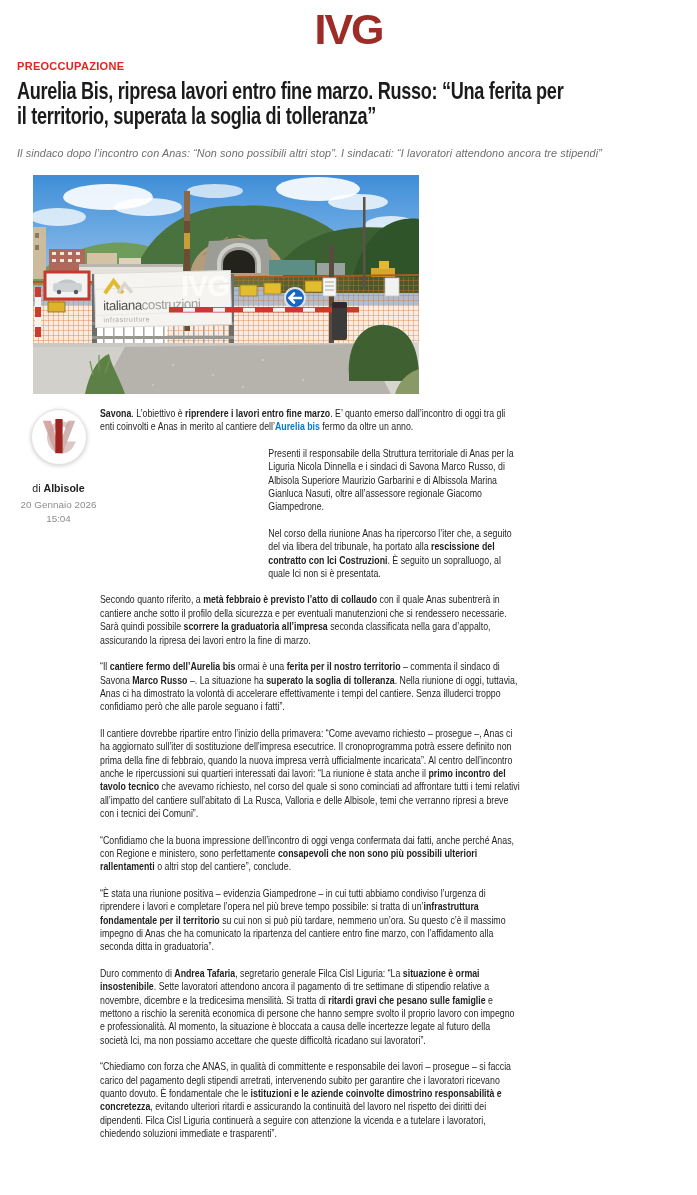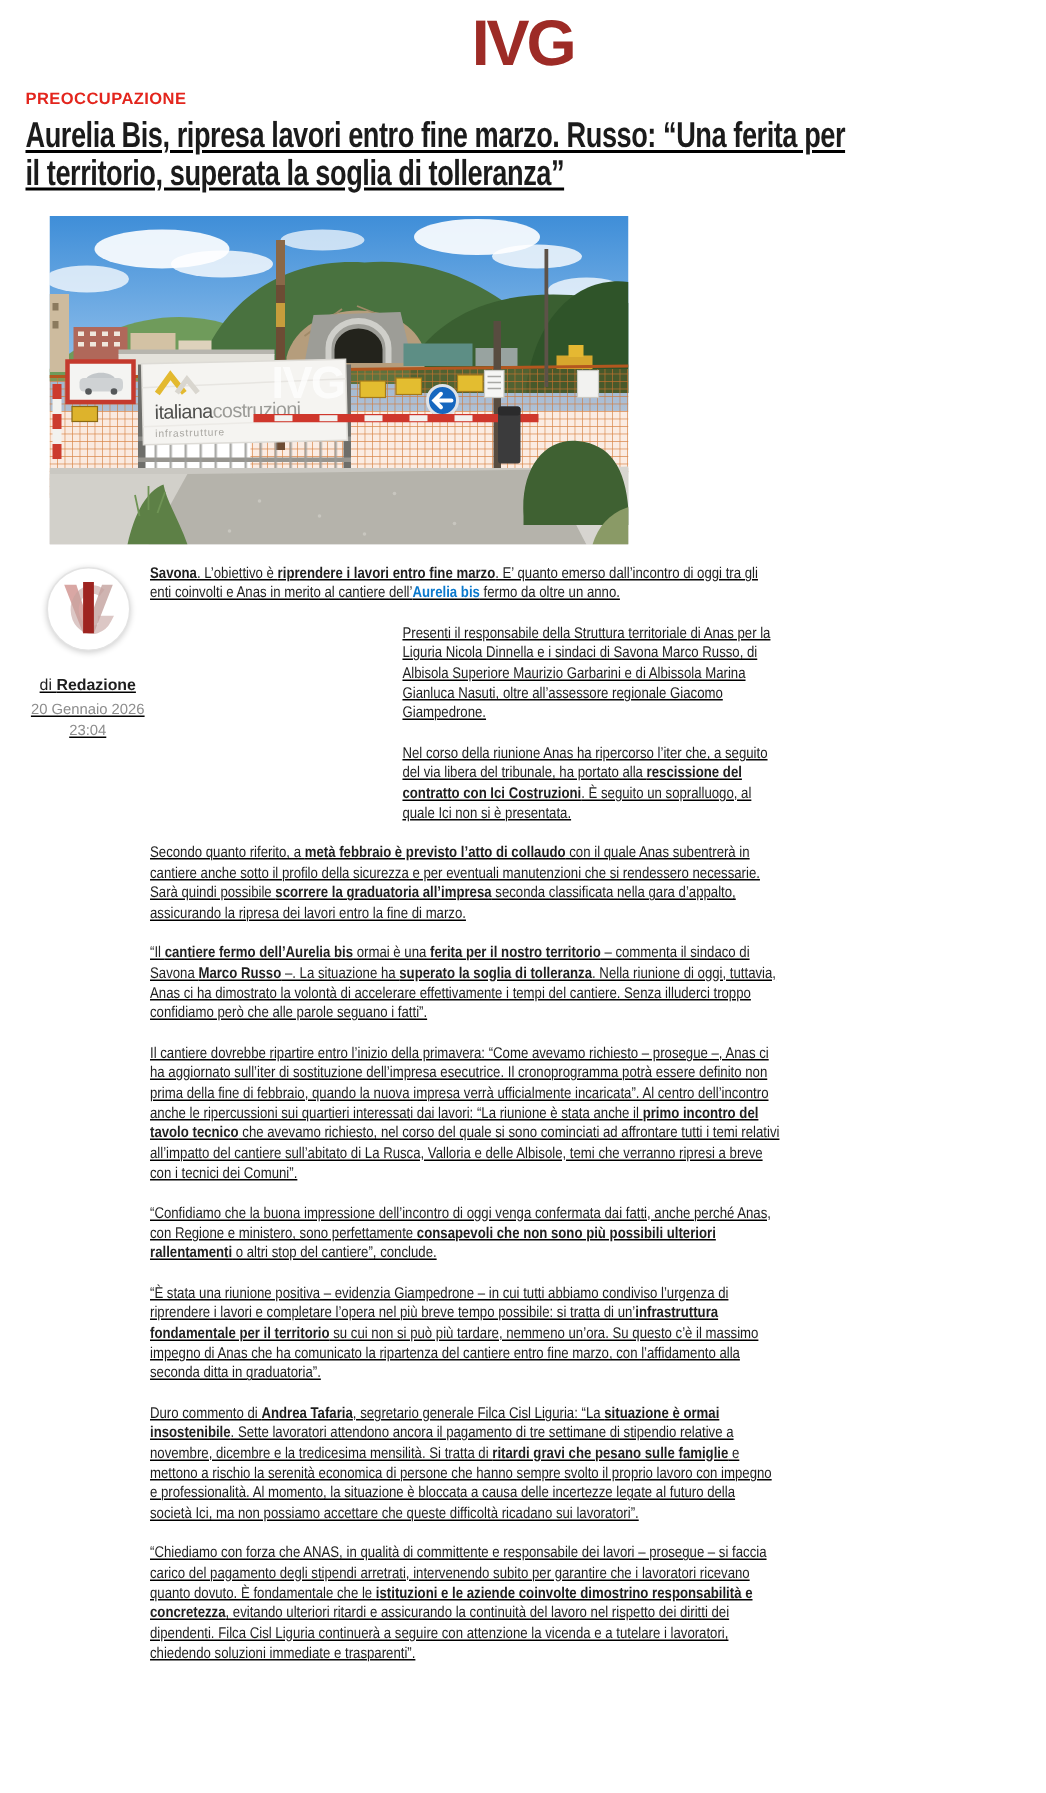--- a/index.html
+++ b/index.html
@@ -10,21 +10,21 @@
     --subtitle-gray:#6e6e6e;
     --meta-gray:#8d8d8d;
     --body-text:#1f1f1f;
   }
   *{box-sizing:border-box;}
   html,body{margin:0;padding:0;}
   body{
     width:697px;height:1195px;overflow:hidden;background:#ffffff;
     font-family:"Liberation Sans", sans-serif;
   }
-  .page{width:697px;position:relative;text-decoration:underline;}
+  .page{width:697px;position:relative;}
   .header{text-align:center;padding-top:5px;height:56px;}
   .logo{
     display:inline-block;font-weight:800;font-size:43px;line-height:48px;
     color:var(--logo-red);letter-spacing:-2px;cursor:pointer;
   }
   .kicker{
     display:inline-block;margin:2px 0 0 17px;font-size:11px;font-weight:700;
     color:var(--category-red);letter-spacing:.3px;text-decoration:none;cursor:pointer;
   }
   h1.title{
@@ -63,20 +63,21 @@
 
   <div class="header">
     <div class="logo">IVG</div>
   </div>
 
   <a class="kicker">PREOCCUPAZIONE</a>
 
   <h1 class="title">Aurelia Bis, ripresa lavori entro fine marzo. Russo: “Una ferita per
 il territorio, superata la soglia di tolleranza”</h1>
 
+  <p class="subtitle">Il sindaco dopo l’incontro con Anas: “Non sono possibili altri stop”. I sindacati: “I lavoratori attendono ancora tre stipendi”</p>
 
   <figure class="photo">
     <svg viewBox="0 0 386 219" width="386" height="219">
       <defs>
         <linearGradient id="sky" x1="0" y1="0" x2="0" y2="1">
           <stop offset="0" stop-color="#3f8ed8"></stop>
           <stop offset="1" stop-color="#a7cdf0"></stop>
         </linearGradient>
         <pattern id="mesh" width="5" height="5" patternUnits="userSpaceOnUse">
           <path d="M0 0H5M0 0V5" stroke="#d3752f" stroke-width="0.9" fill="none"></path>
@@ -246,25 +247,25 @@
       <div class="avatar">
         <svg viewBox="0 0 60 60" width="54" height="54">
           <path d="M12,12 L21,12 L32,46 L26,48 Z" fill="#d9a7a4"></path>
           <path d="M48,12 L40,12 L28,46 L34,48 Z" fill="#cfb4b1"></path>
           <path d="M40,18 A13 15 0 1 0 44,38 L37,38" fill="none" stroke="#c4a29e" stroke-width="6" opacity=".6"></path>
           <rect x="26" y="10" width="8" height="38" fill="#9e2420"></rect>
         </svg>
       </div>
       <div class="byline">
         <span>di</span>
-        <span class="author-name">Redazione</span>
+        <span class="author-name">Albisole</span>
       </div>
       <div class="meta">
         <div>20 Gennaio 2026</div>
-        <div>23:04</div>
+        <div>15:04</div>
       </div>
     </aside>
 
     <div class="content">
         <p><span class="b">Savona</span><span>. L’obiettivo è </span><span class="b">riprendere i lavori entro fine marzo</span><span>. E’ quanto emerso dall’incontro di oggi tra gli enti coinvolti e Anas in merito al cantiere dell’</span><a class="b inline-link">Aurelia bis</a><span> fermo da oltre un anno.</span></p>
         <p class="indent"><span>Presenti il responsabile della Struttura territoriale di Anas per la Liguria Nicola Dinnella e i sindaci di Savona Marco Russo, di Albisola Superiore Maurizio Garbarini e di Albissola Marina Gianluca Nasuti, oltre all’assessore regionale Giacomo Giampedrone.</span></p>
         <p class="indent"><span>Nel corso della riunione Anas ha ripercorso l’iter che, a seguito del via libera del tribunale, ha portato alla </span><span class="b">rescissione del contratto con Ici Costruzioni</span><span>. È seguito un sopralluogo, al quale Ici non si è presentata.</span></p>
         <p><span>Secondo quanto riferito, a </span><span class="b">metà febbraio è previsto l’atto di collaudo</span><span> con il quale Anas subentrerà in cantiere anche sotto il profilo della sicurezza e per eventuali manutenzioni che si rendessero necessarie. Sarà quindi possibile </span><span class="b">scorrere la graduatoria all’impresa</span><span> seconda classificata nella gara d’appalto, assicurando la ripresa dei lavori entro la fine di marzo.</span></p>
         <p><span>“Il </span><span class="b">cantiere fermo dell’Aurelia bis</span><span> ormai è una </span><span class="b">ferita per il nostro territorio</span><span> – commenta il sindaco di Savona </span><span class="b">Marco Russo</span><span> –. La situazione ha </span><span class="b">superato la soglia di tolleranza</span><span>. Nella riunione di oggi, tuttavia, Anas ci ha dimostrato la volontà di accelerare effettivamente i tempi del cantiere. Senza illuderci troppo confidiamo però che alle parole seguano i fatti”.</span></p>
         <p><span>Il cantiere dovrebbe ripartire entro l’inizio della primavera: “Come avevamo richiesto – prosegue –, Anas ci ha aggiornato sull’iter di sostituzione dell’impresa esecutrice. Il cronoprogramma potrà essere definito non prima della fine di febbraio, quando la nuova impresa verrà ufficialmente incaricata”. Al centro dell’incontro anche le ripercussioni sui quartieri interessati dai lavori: “La riunione è stata anche il </span><span class="b">primo incontro del tavolo tecnico</span><span> che avevamo richiesto, nel corso del quale si sono cominciati ad affrontare tutti i temi relativi all’impatto del cantiere sull’abitato di La Rusca, Valloria e delle Albisole, temi che verranno ripresi a breve con i tecnici dei Comuni”.</span></p>

